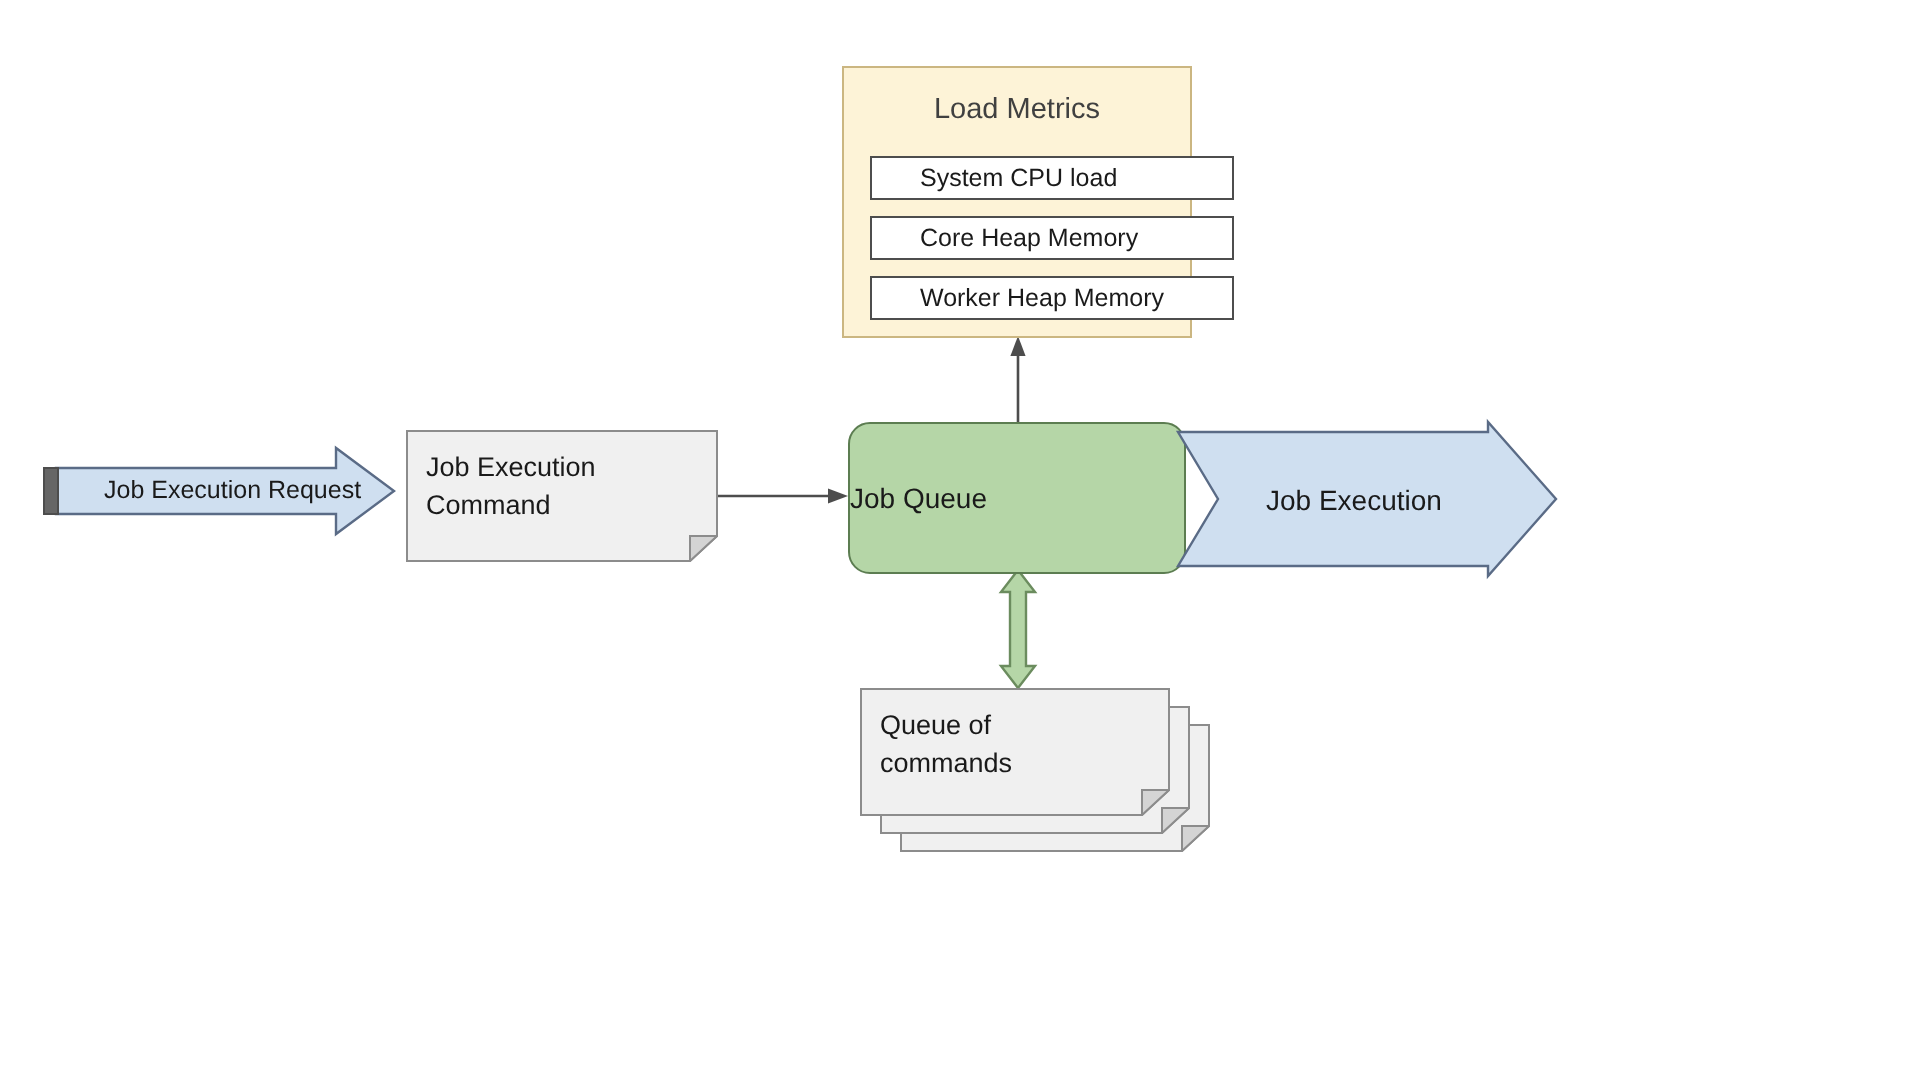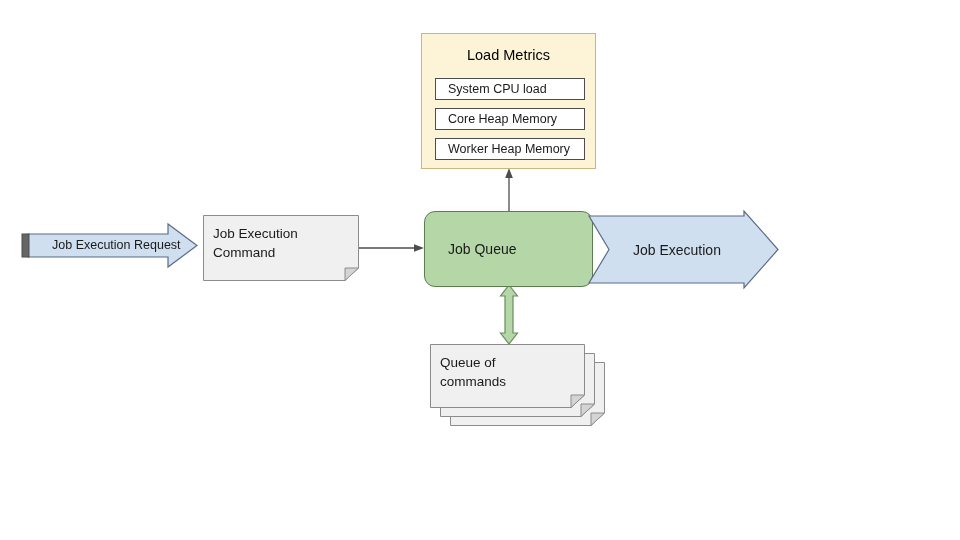--- a/index.html
+++ b/index.html
@@ -39,35 +39,35 @@
     border: 1px solid #cbb681;
     z-index: 3;
   }
   .metrics-title {
     position: absolute;
     left: 0;
     top: 12px;
     width: 100%;
     text-align: center;
     font-size: 14.5px;
-    color: #000000;
+    color: #404040;
     line-height: 18px;
   }
   .metric-item {
     position: absolute;
     left: 13px;
-    width: 150px;
+    width: 182px;
     height: 22px;
     background: #ffffff;
     border: 1px solid #4d4d4d;
     box-sizing: border-box;
     font-size: 12.5px;
     color: #1a1a1a;
     line-height: 20px;
-    padding-left: 12px;
+    padding-left: 24px;
     white-space: nowrap;
     overflow: hidden;
   }
   .metric-item.i0 { top: 44px; }
   .metric-item.i1 { top: 74px; }
   .metric-item.i2 { top: 104px; }
 
   
   .job-queue {
     left: 424px;
@@ -75,21 +75,21 @@
     width: 169px;
     height: 76px;
     background: #b5d6a7;
     border: 1px solid #5c7d51;
     border-radius: 11px;
     z-index: 4;
     font-size: 14px;
     color: #1a1a1a;
     display: flex;
     align-items: center;
-    padding-left: 23px;
+    padding-left: 0;
   }
 
   
   .doc {
     position: absolute;
     box-sizing: border-box;
   }
   .doc .doc-svg {
     position: absolute;
     left: 0; top: 0;

